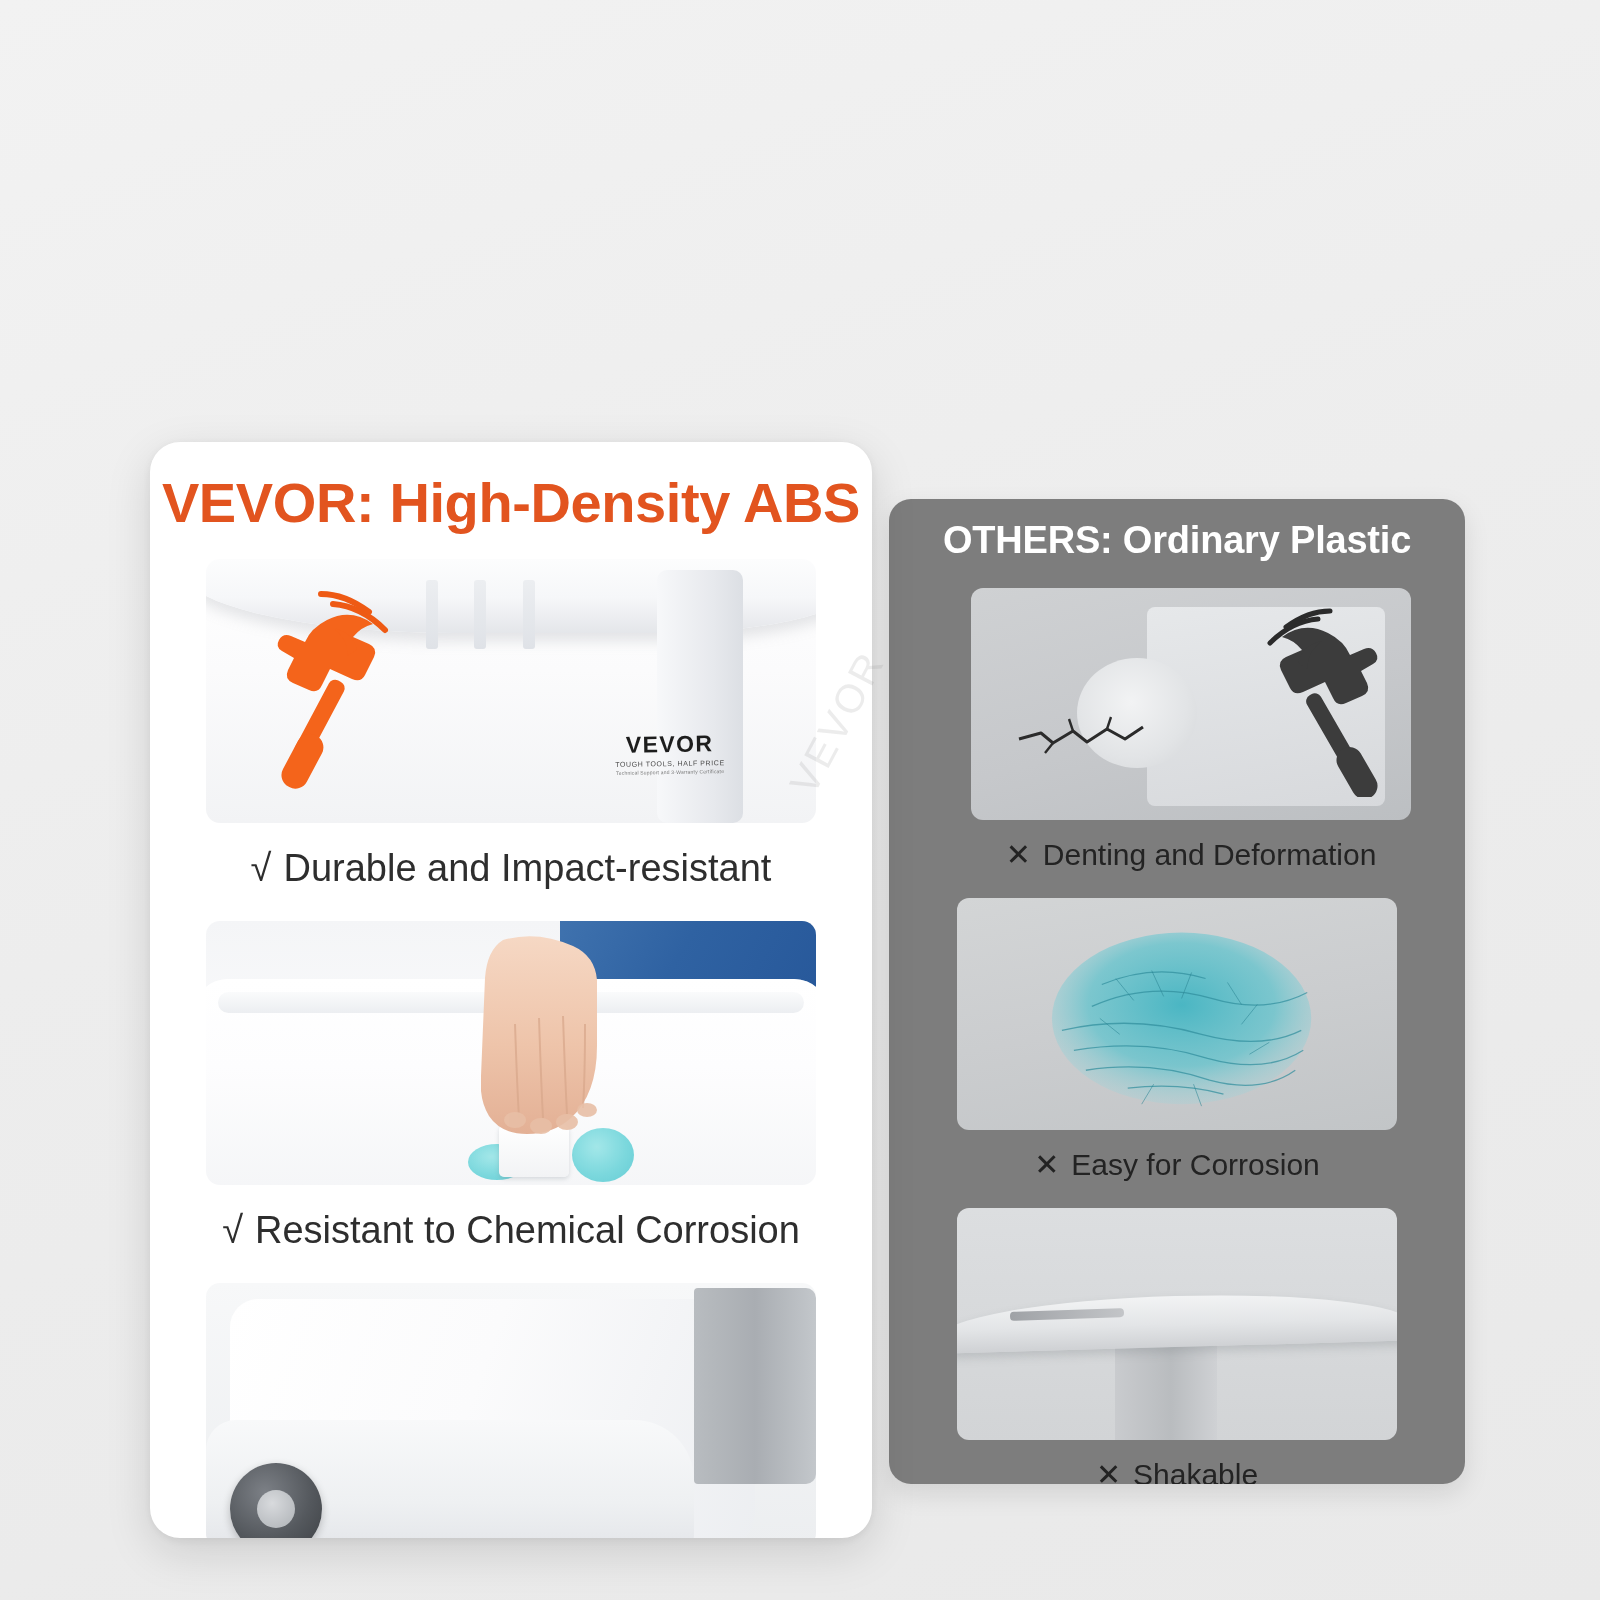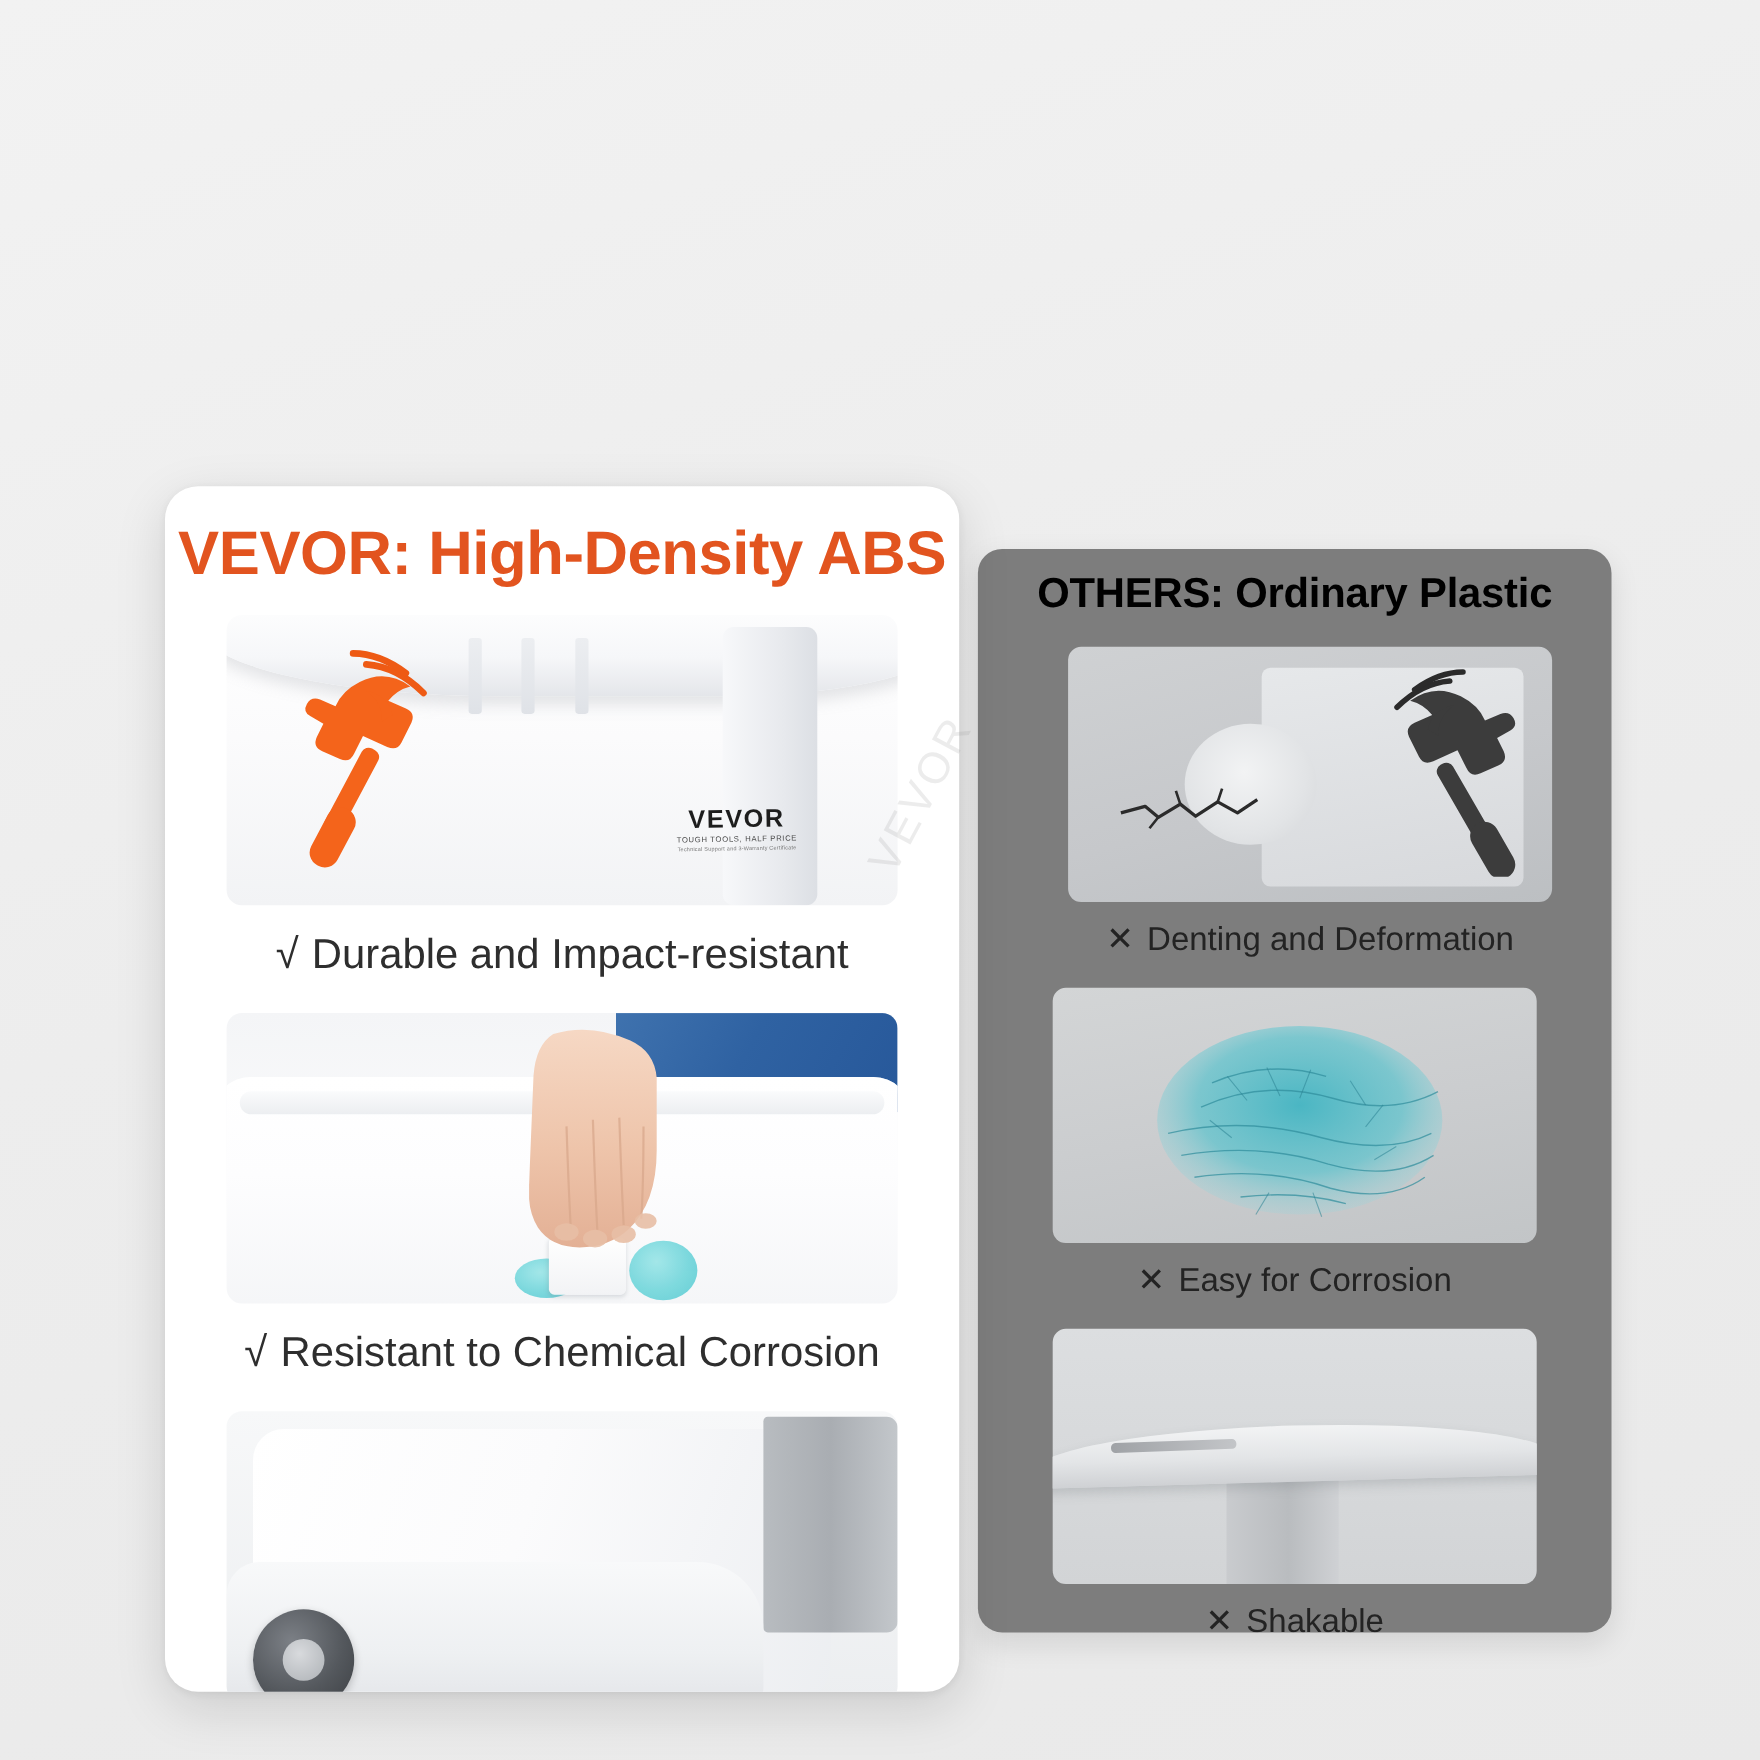--- a/index.html
+++ b/index.html
@@ -68,21 +68,21 @@
   }
   .head-vevor {
     margin-top: 28px;
     font-size: 56px;
     color: #e2541f;
     letter-spacing: -0.4px;
   }
   .head-others {
     margin-top: 20px;
     font-size: 38px;
-    color: #000000;
+    color: #ffffff;
     letter-spacing: -0.2px;
   }
 
   .cell { position: relative; }
   .photo {
     position: relative;
     overflow: hidden;
     border-radius: 14px;
     background: #d9dadc;
   }

